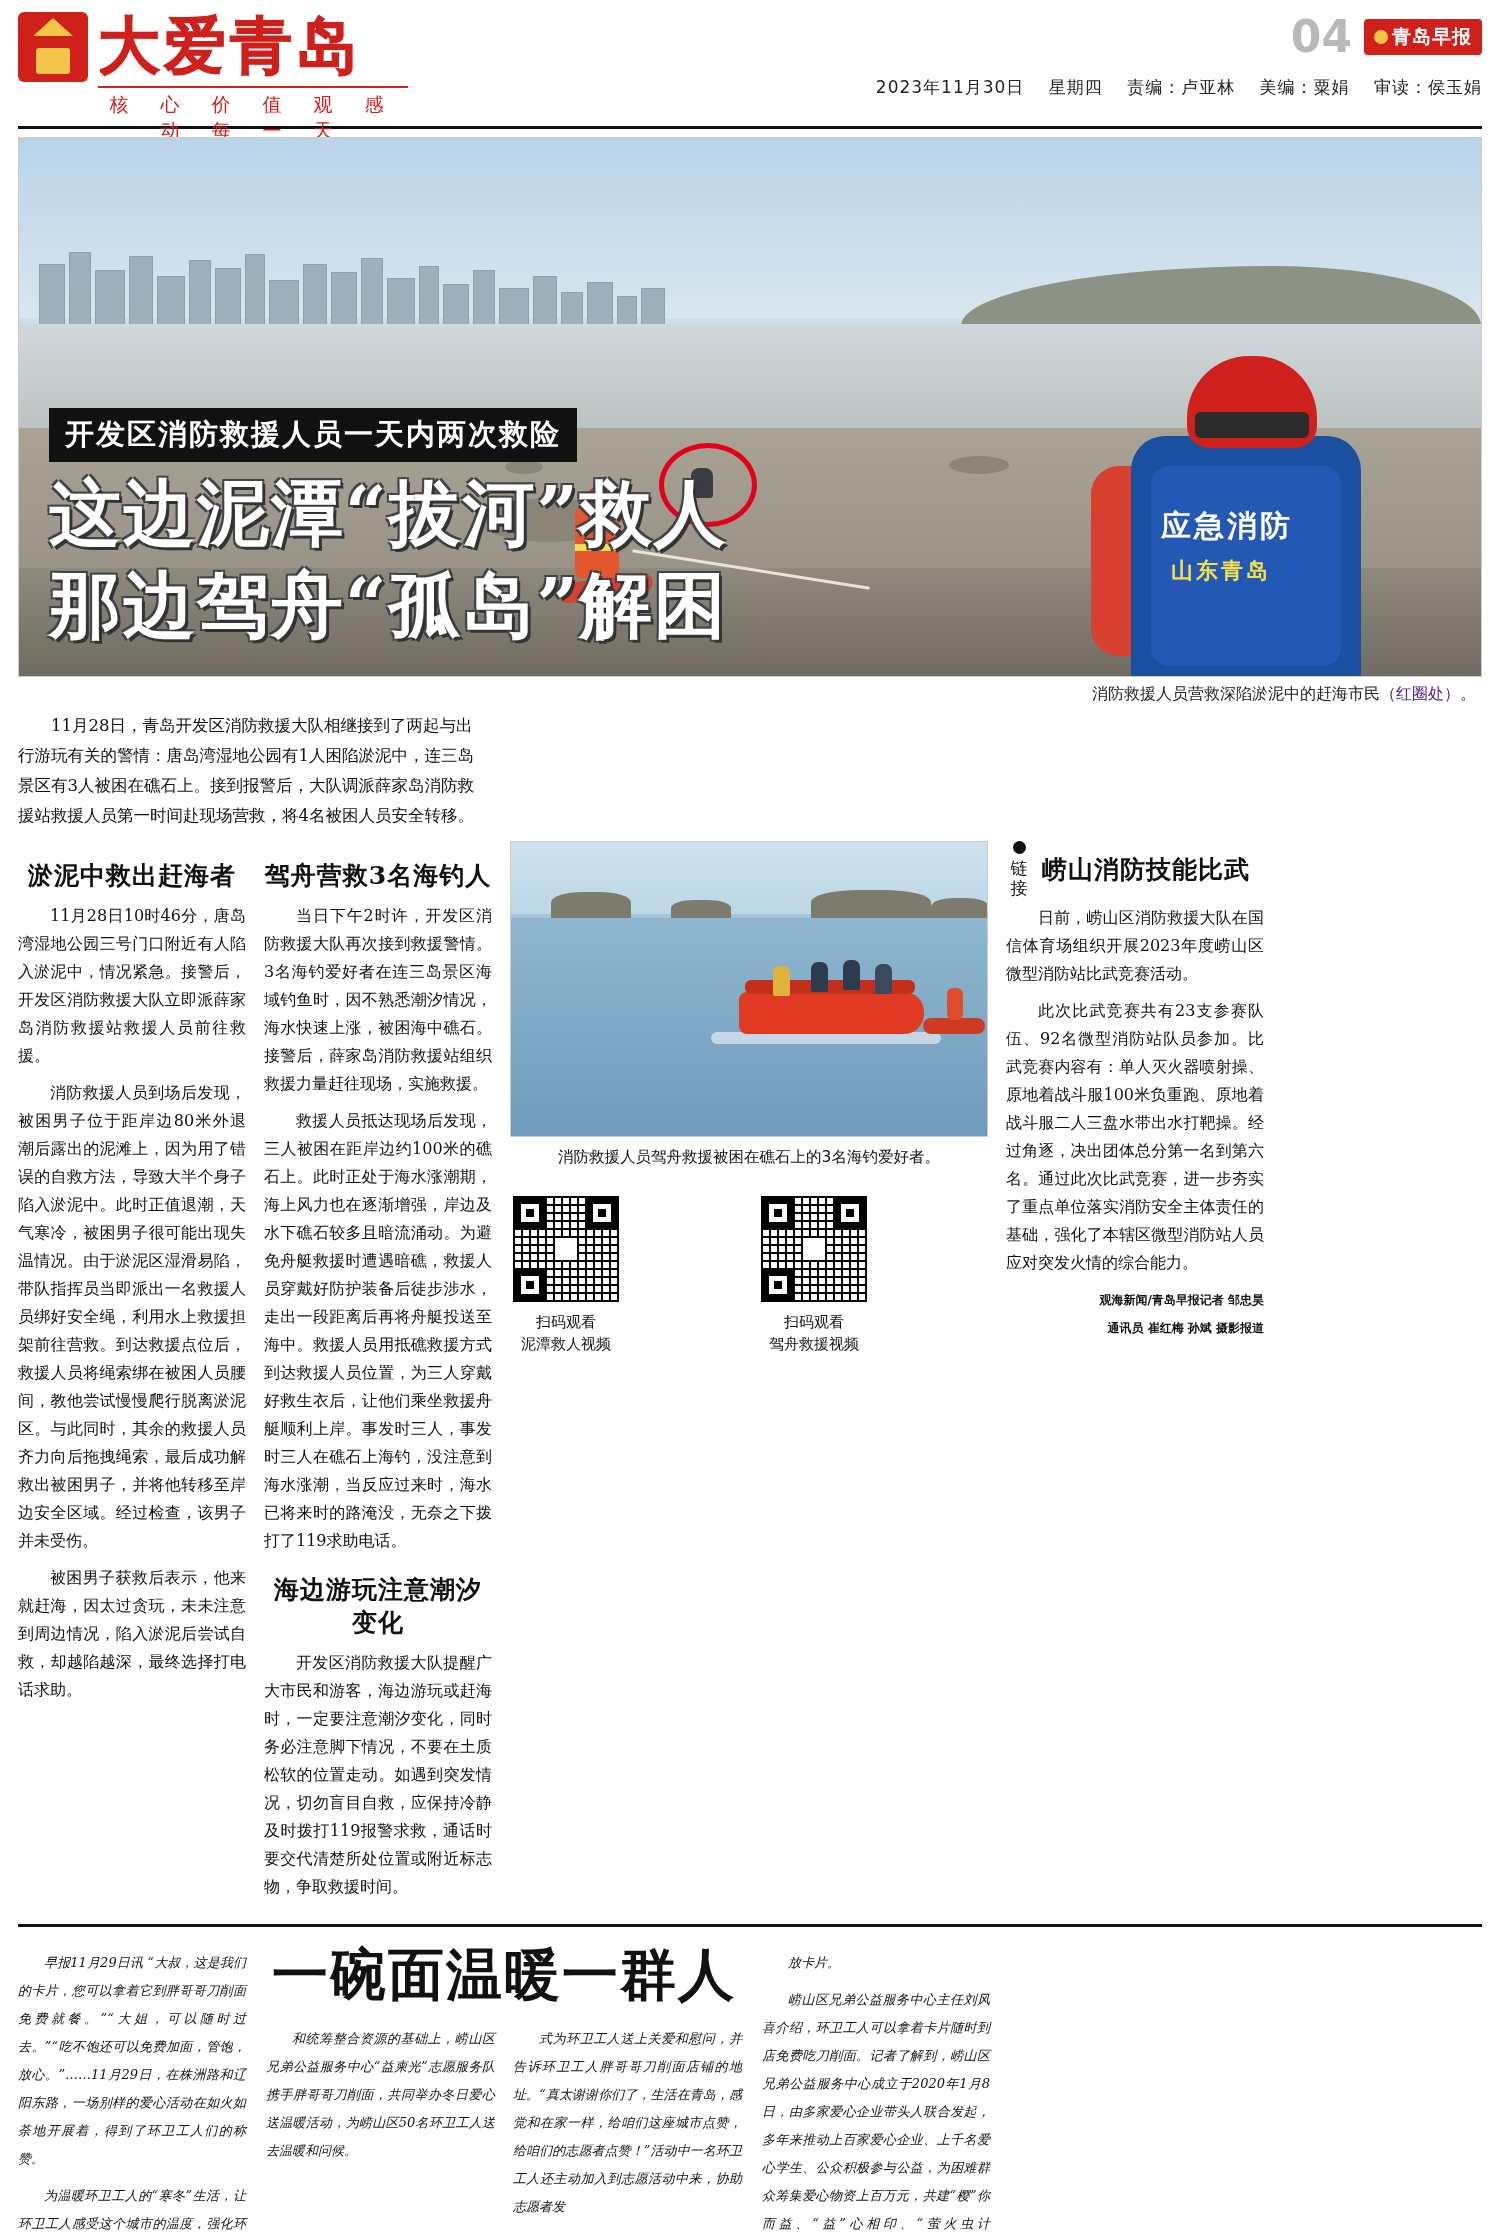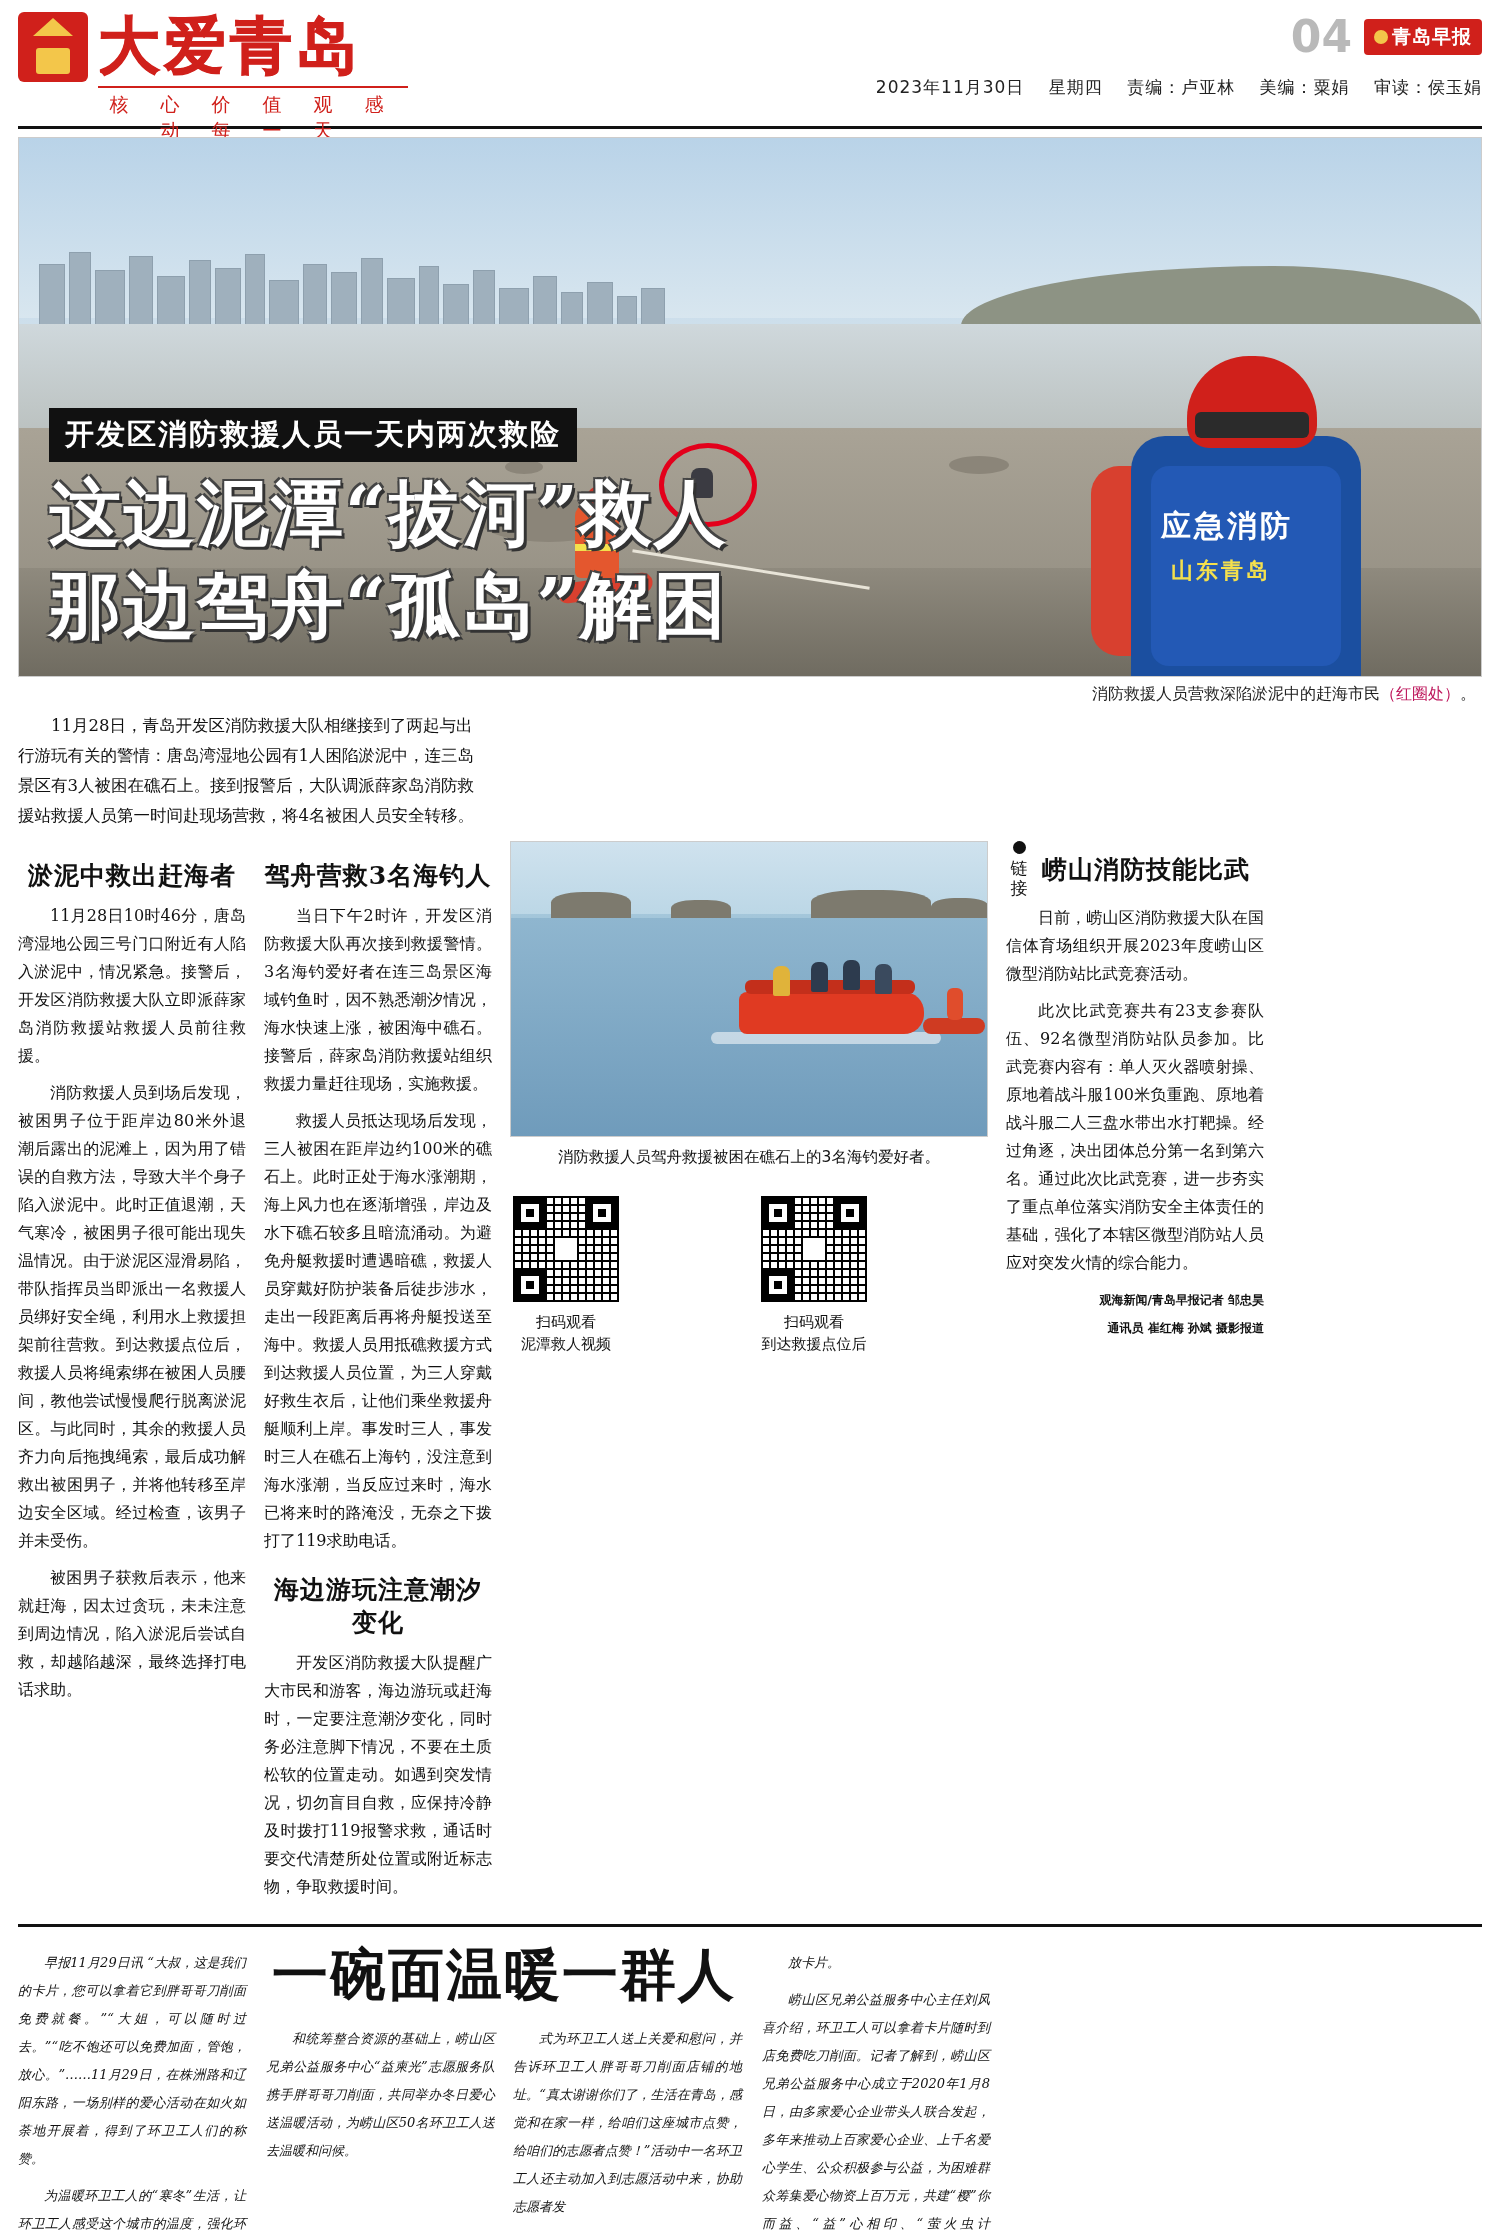--- a/index.html
+++ b/index.html
@@ -151,21 +151,21 @@
   .headline-main {
     margin-top:10px;
     font-family:"DejaVu Serif","Liberation Serif",serif;
     font-size:72px; font-weight:bold; color:#fff; line-height:82px;
     letter-spacing:2px;
     text-shadow:3px 3px 0 #333, -2px -2px 0 #444, 2px -2px 0 #444, -2px 2px 0 #444;
   }
   .photo-caption {
     text-align:right; font-size:16px; color:#222; margin-top:7px; padding-right:6px;
   }
-  .photo-caption .red { color:#be185d; }
+  .photo-caption .red { color:#4c1d95; }
 
   
   .body-wrap { display:flex; gap:18px; margin-top:10px; }
   .col { width:228px; }
   .lead {
     font-size:16.5px; line-height:30px; text-indent:2em;
     font-family:"DejaVu Serif","Liberation Serif",serif;
     color:#111;
   }
   .sub-head {
@@ -408,21 +408,21 @@
         <div class="tc">
           <div class="qr-row">
             <div class="qr-item">
               <div class="qr">
                 <div class="fp tl"></div>
                   <div class="fp tr"></div>
                   <div class="fp bl"></div>
                   <div class="mid"></div>
               </div>
               <div class="qr-label">扫码观看</div>
-              <div class="qr-label" style="margin-top:0">到达救援点位后</div>
+              <div class="qr-label" style="margin-top:0">驾舟救援视频</div>
             </div>
           </div>
         </div>
       </div>
     </div>
 
     <div class="link-box">
       <div class="link-head">
         <div class="link-tag">
           <div class="link-dot"></div>

